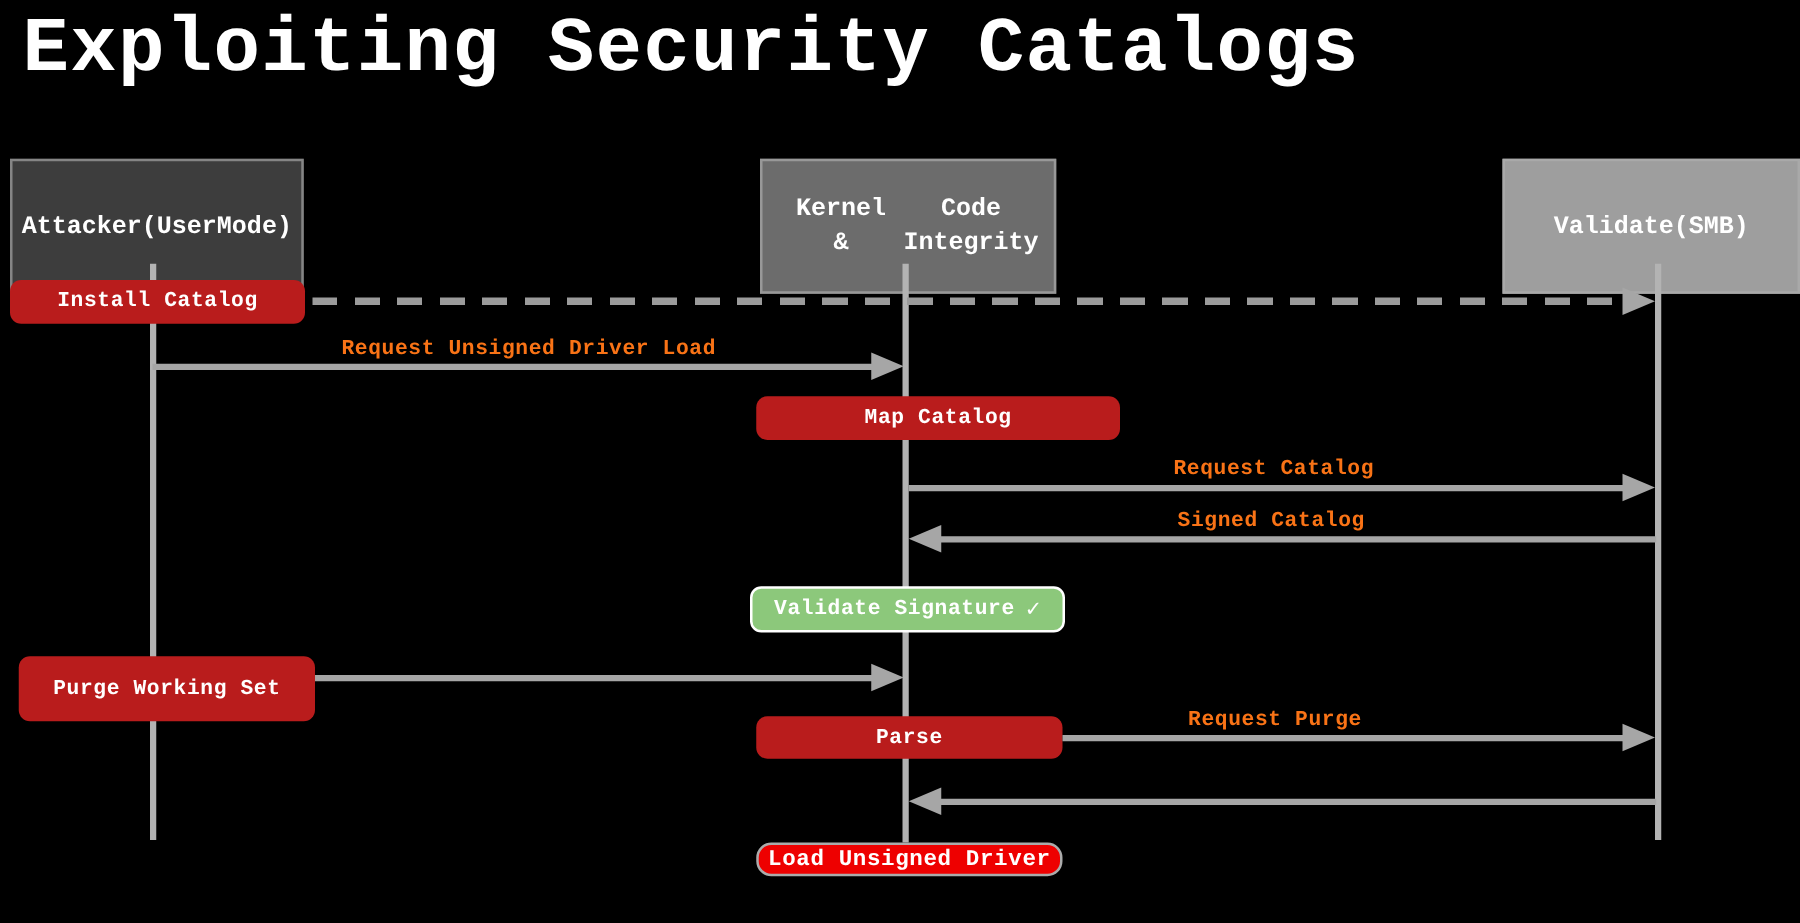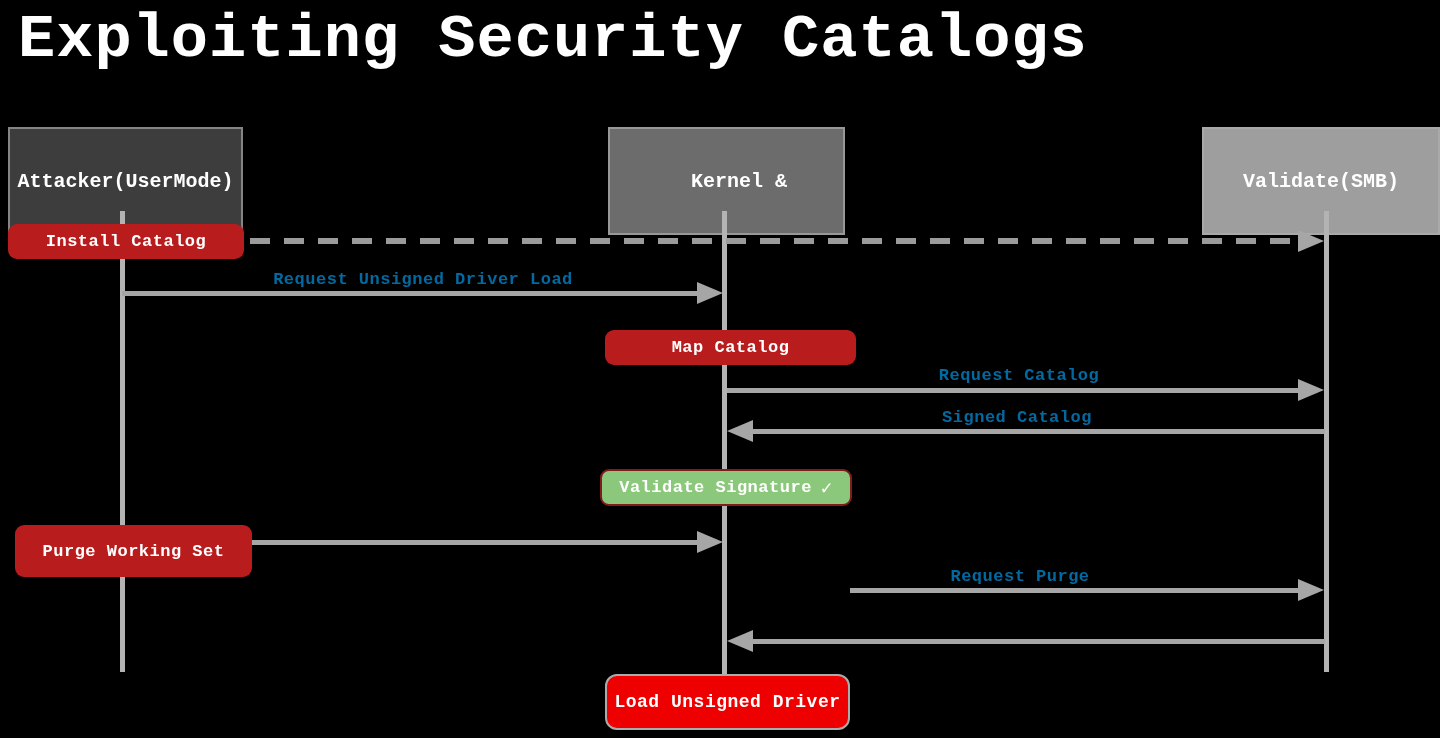--- a/index.html
+++ b/index.html
@@ -25,29 +25,29 @@
   .ll-attacker{left:120px;top:211px;height:461px;}
   .ll-kernel{left:722px;top:211px;height:463px;}
   .ll-storage{left:1324px;top:211px;height:461px;}
   
   .node{
     position:absolute;box-sizing:border-box;border-radius:9px;background:#b91c1c;
     color:#ffffff;font-size:17px;display:flex;align-items:center;justify-content:center;
     letter-spacing:0.5px;white-space:nowrap;
   }
   .node-install{left:8px;top:224px;width:236px;height:35px;}
-  .node-map{left:605px;top:330px;width:251px;height:35px;}
-  .node-validate{left:600px;top:469px;width:252px;height:37px;background:#8cc87b;border:2px solid #7f1d1d;font-family:Liberation Mono, monospace;}
+  .node-map{left:605px;top:317px;width:291px;height:35px;}
+  .node-validate{left:600px;top:469px;width:252px;height:37px;background:#8cc87b;border:2px solid #ffffff;font-family:Liberation Mono, monospace;}
   .node-purge{left:15px;top:525px;width:237px;height:52px;}
   .node-parse{left:605px;top:573px;width:245px;height:34px;}
-  .node-load{left:605px;top:674px;width:245px;height:56px;background:#ee0000;border:2px solid #ababab;border-radius:12px;font-size:18px;}
+  .node-load{left:605px;top:674px;width:245px;height:27px;background:#ee0000;border:2px solid #ababab;border-radius:12px;font-size:18px;}
   .check{margin-left:9px;font-size:19px;}
   
   .msg{
-    position:absolute;transform:translateX(-50%);color:#0369a1;font-size:17px;
+    position:absolute;transform:translateX(-50%);color:#f97316;font-size:17px;
     letter-spacing:0.5px;white-space:nowrap;
   }
   .msg-rudl{left:423px;top:270px;}
   .msg-reqcat{left:1019px;top:366px;}
   .msg-sigcat{left:1017px;top:408px;}
   .msg-reqpage{left:1020px;top:567px;}
   .msg-authhash{left:1013px;top:619px;color:#dd0000;}
   
   .line{position:absolute;height:5px;background:#a6a6a6;}
   .ln-rudl{left:122px;top:291px;width:578px;}
@@ -79,20 +79,21 @@
 <div class="stage">
 
   <h1 class="title">Exploiting Security Catalogs</h1>
 
   <div class="actor actor-attacker">
     <div>Attacker</div>
     <div>(UserMode)</div>
   </div>
   <div class="actor actor-kernel">
     <div>Kernel &amp;</div>
+    <div>Code Integrity</div>
   </div>
   <div class="actor actor-storage">
     <div>Validate</div>
     <div>(SMB)</div>
   </div>
 
   <div class="lifeline ll-attacker"></div>
   <div class="lifeline ll-kernel"></div>
   <div class="lifeline ll-storage"></div>
 
@@ -116,20 +117,21 @@
 
   <div class="node node-validate">
     <span>Validate Signature</span>
     <span class="check">✓</span>
   </div>
 
   <div class="node node-purge">Purge Working Set</div>
   <div class="line ln-purge"></div>
   <div class="ah ah-r ah-purge"></div>
 
+  <div class="node node-parse">Parse</div>
   <div class="msg msg-reqpage">Request Purge</div>
   <div class="line ln-reqpage"></div>
   <div class="ah ah-r ah-reqpage"></div>
 
   <div class="line ln-authhash"></div>
   <div class="ah ah-l ah-authhash"></div>
 
   <div class="node node-load">Load Unsigned Driver</div>
 
 </div>

